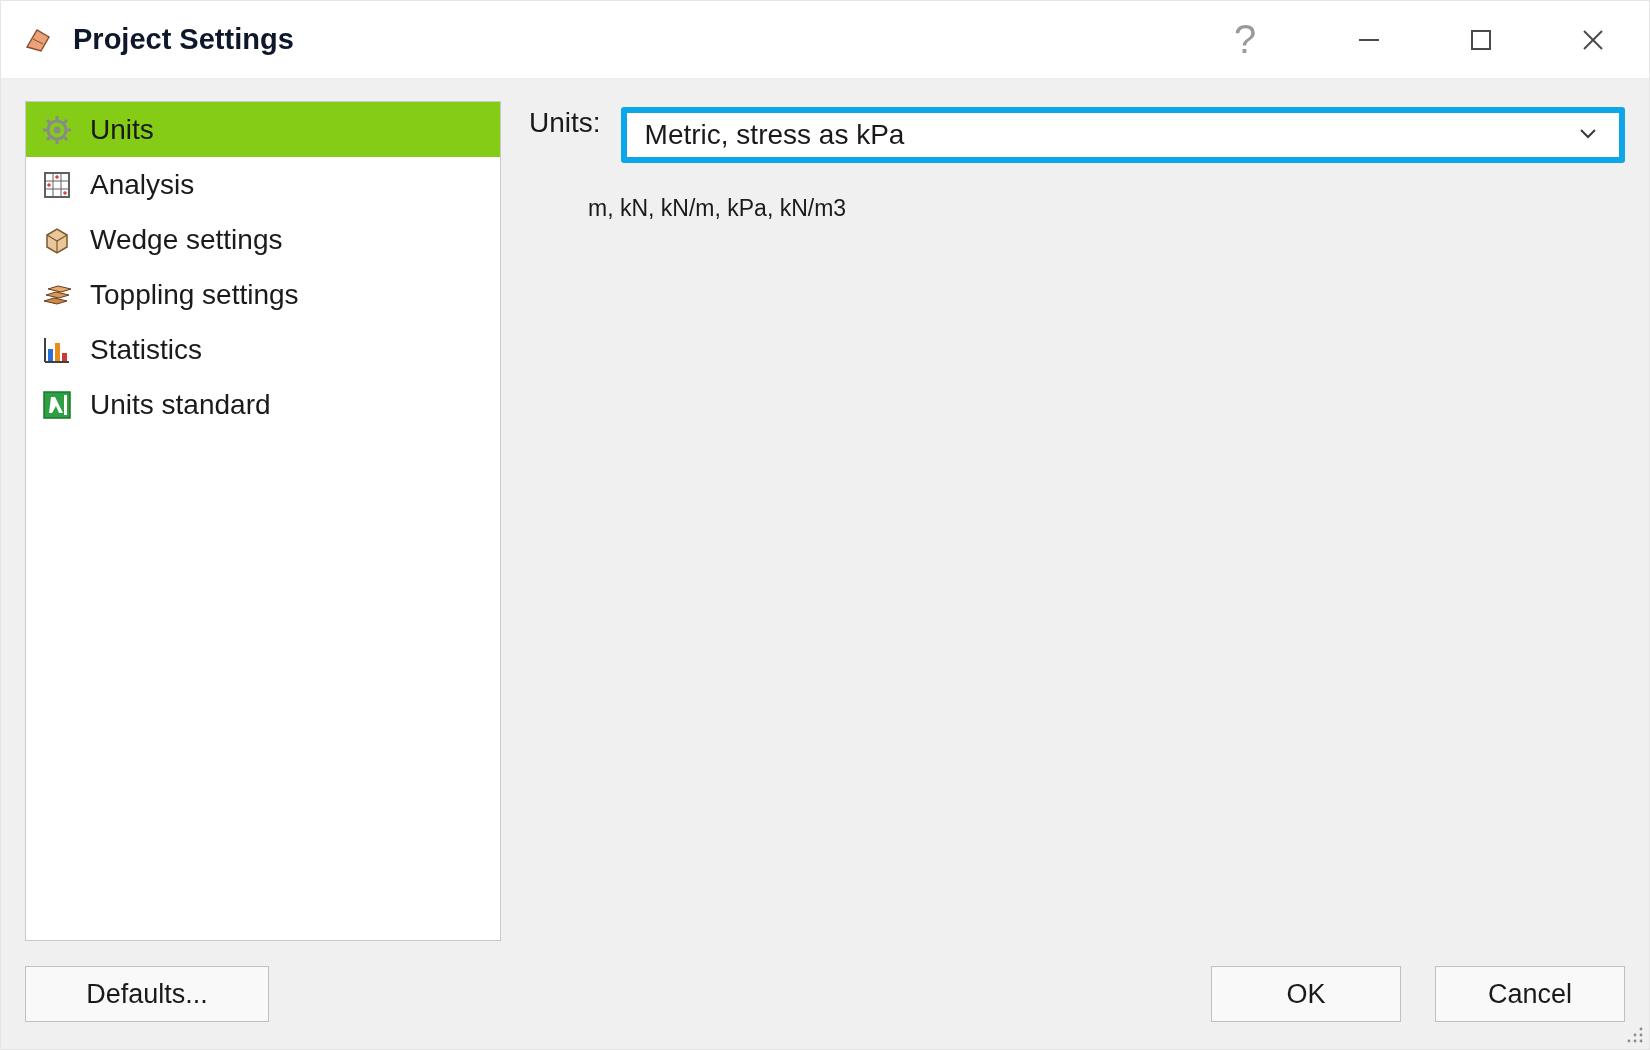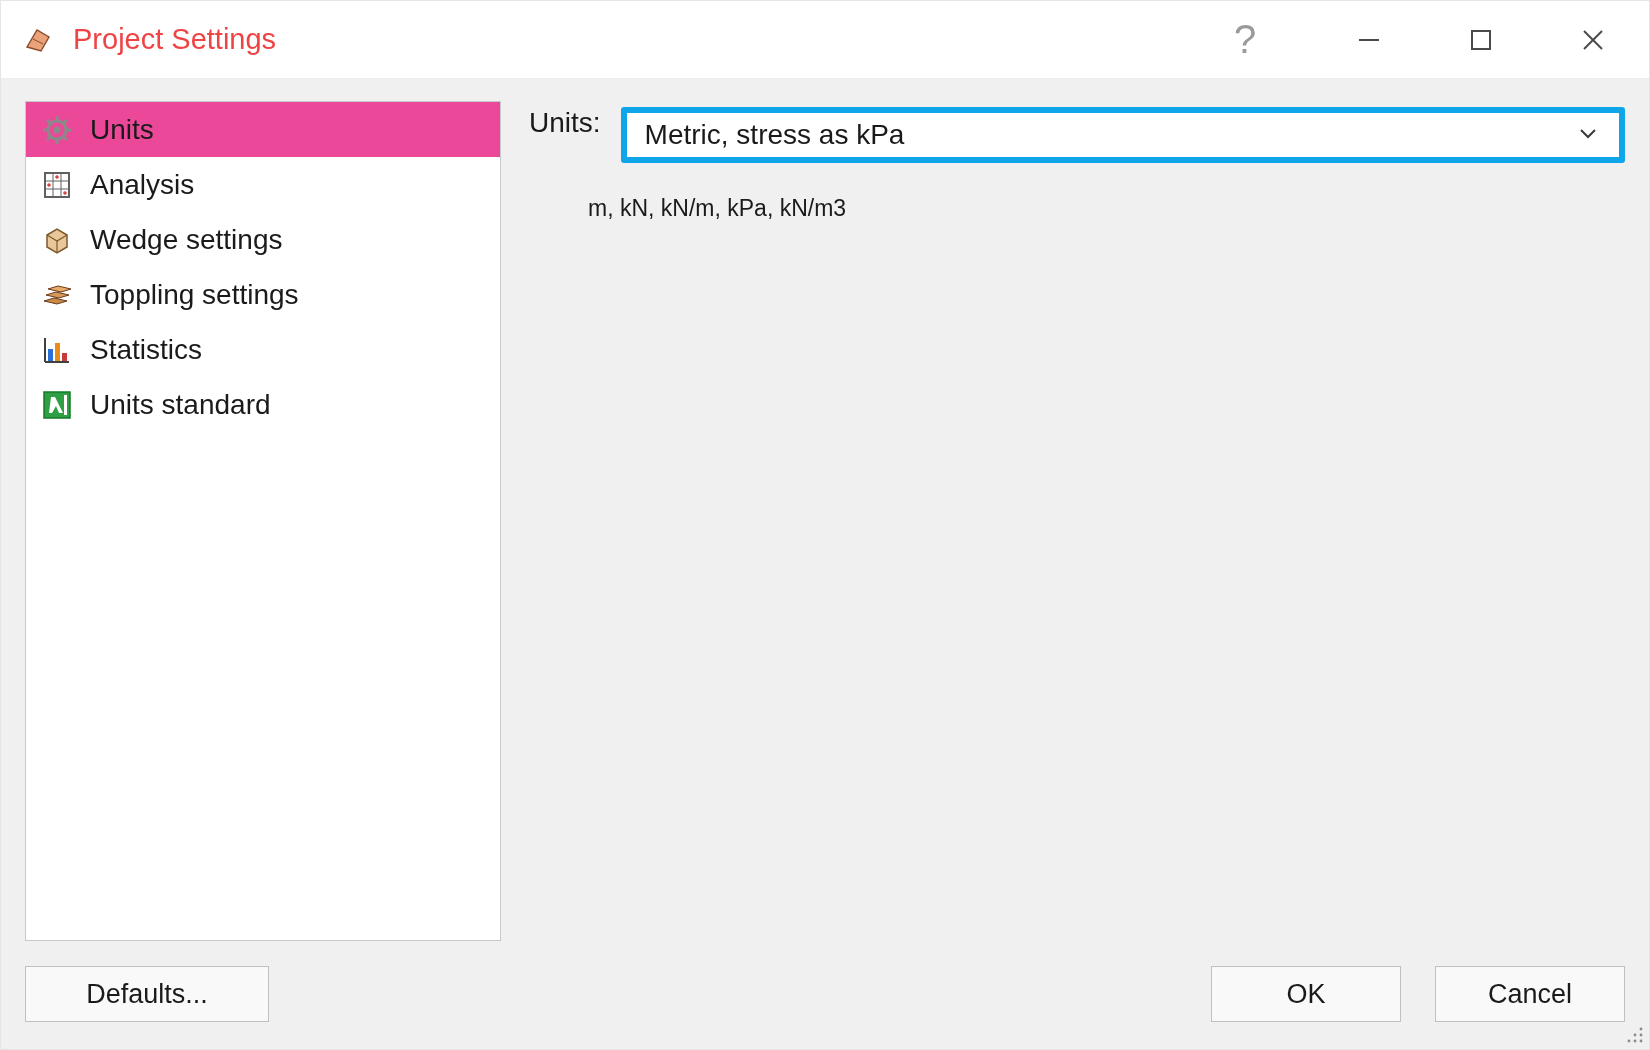--- a/index.html
+++ b/index.html
@@ -24,22 +24,22 @@
     padding: 0 0 0 20px;
     border-bottom: 1px solid #eeeeee;
   }
   .titlebar .app-icon {
     width: 34px; height: 34px;
     margin-right: 18px;
     display: inline-flex; align-items: center; justify-content: center;
   }
   .titlebar .title {
     font-size: 29px;
-    color: #ef4444;
-    font-weight: 400;
+    color: #0f172a;
+    font-weight: 700;
     flex: 1;
   }
   .titlebar .controls {
     display: flex;
     height: 100%;
   }
   .titlebar .ctrl {
     width: 112px;
     display: flex; align-items: center; justify-content: center;
     color: #7a7a7a;
@@ -71,21 +71,21 @@
   }
   .side-item {
     display: flex;
     align-items: center;
     height: 55px;
     padding: 0 14px;
     gap: 16px;
     cursor: default;
   }
   .side-item.selected {
-    background: #ec4899;
+    background: #84cc16;
   }
   .side-item .icon {
     width: 34px; height: 34px;
     display: inline-flex; align-items: center; justify-content: center;
   }
   .side-item .label {
     font-size: 28px;
     color: #1a1a1a;
   }
   

